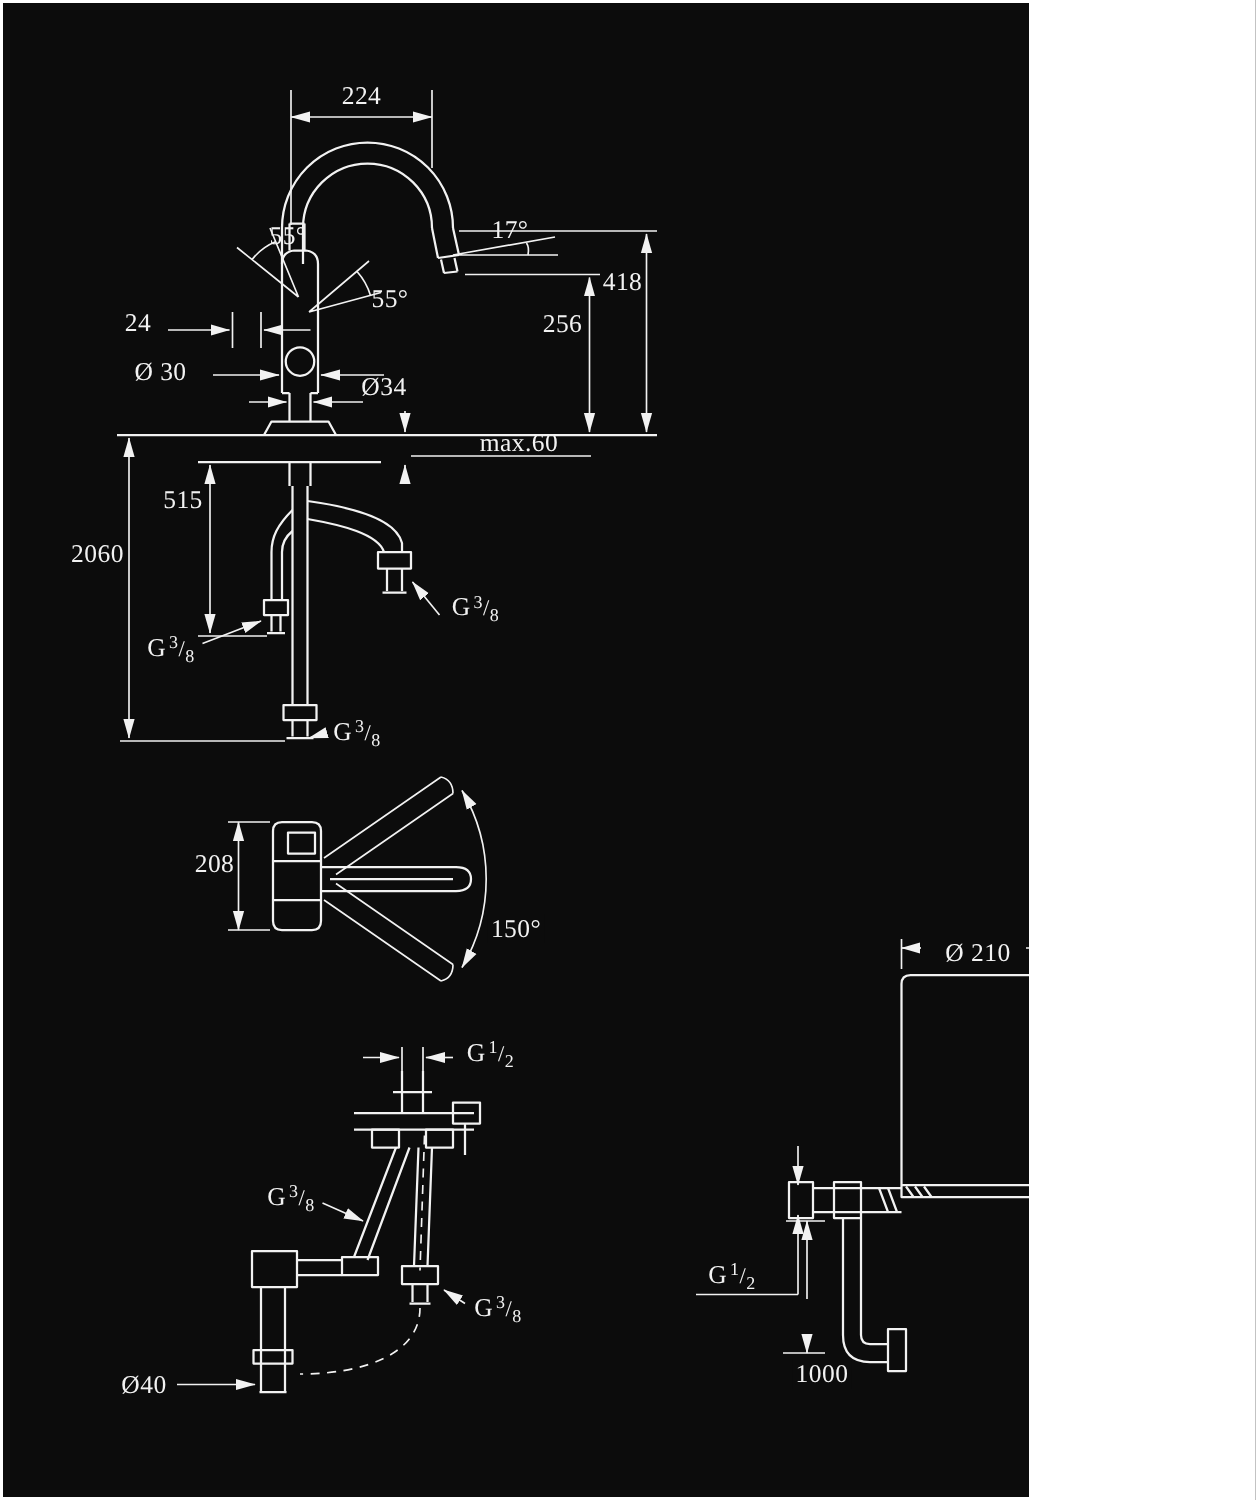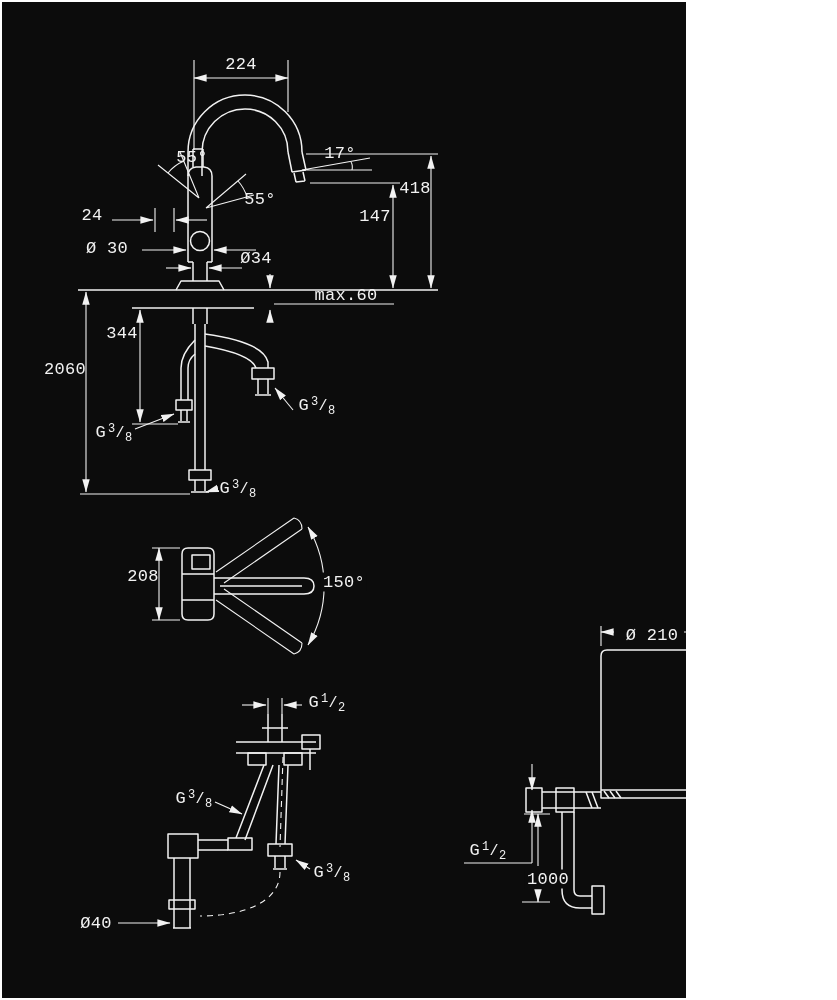--- a/index.html
+++ b/index.html
@@ -2,37 +2,37 @@
 <html style="--bg: #0c0c0c; --line: #f2f2f2; --frame: #ffffff;"><head>
 <meta charset="utf-8">
 <style>
   html,body{margin:0;padding:0;background:#ffffff;}
   .canvas{
     position:relative;
     width:688px;height:1000px;
     box-sizing:border-box;
     background:var(--bg,#0c0c0c);
     border:2px solid var(--frame,#ffffff);
-    font-family:Liberation Mono, monospace;
+    font-family:Liberation Serif, serif;
     overflow:hidden;
   }
   .canvas svg{position:absolute;left:0;top:0;color:var(--line,#f2f2f2);}
   .o{stroke-width:1.5;}
   .d{stroke-width:1.1;}
   .dash{stroke-dasharray:6 5;}
   .label{
     position:absolute;
     transform:translate(-50%,-50%);
     color:var(--line,#f2f2f2);
     font-size:17px;
     letter-spacing:.3px;
     white-space:nowrap;
     line-height:1;
   }
-  .masked{background:var(--bg,#0c0c0c);padding:1px 2px;}
+  .masked{background:var(--bg,#0c0c0c);padding:1px 2px;margin-top:37px;}
   .g .sup{font-size:12px;position:relative;top:-5px;margin-left:2px;}
   .g .sub{font-size:12px;position:relative;top:4px;}
   .g .slash{font-size:15px;}
 </style>
 </head>
 <body>
 
 <div class="canvas">
 
   <svg width="837" height="1000" viewBox="0 0 837 1000">
@@ -174,26 +174,26 @@
       <path class="d" d="M536 864 V812" marker-end="url(#arw)"></path>
       <path class="d" d="M536 890 V900" marker-end="url(#arw)"></path>
     </g>
   </svg>
 
   <div class="label" style="left:239px;top:62px">224</div>
   <div class="label" style="left:190px;top:155px">55°</div>
   <div class="label" style="left:258px;top:197px">55°</div>
   <div class="label" style="left:338px;top:151px">17°</div>
   <div class="label" style="left:413px;top:186px">418</div>
-  <div class="label" style="left:373px;top:214px">147</div>
+  <div class="label" style="left:373px;top:214px">256</div>
   <div class="label" style="left:90px;top:213px">24</div>
   <div class="label" style="left:105px;top:246px">Ø 30</div>
   <div class="label" style="left:254px;top:256px">Ø34</div>
   <div class="label" style="left:344px;top:293px">max.60</div>
-  <div class="label" style="left:120px;top:331px">344</div>
+  <div class="label" style="left:120px;top:331px">515</div>
   <div class="label" style="left:63px;top:367px">2060</div>
 
   <div class="label g" style="left:315px;top:403px">
     <span>G</span><span class="sup">3</span><span class="slash">/</span><span class="sub">8</span>
   </div>
   <div class="label g" style="left:112px;top:430px">
     <span>G</span><span class="sup">3</span><span class="slash">/</span><span class="sub">8</span>
   </div>
   <div class="label g" style="left:236px;top:486px">
     <span>G</span><span class="sup">3</span><span class="slash">/</span><span class="sub">8</span>

